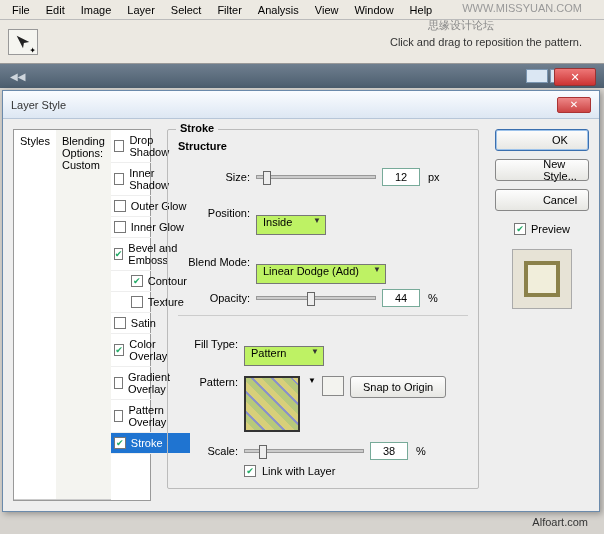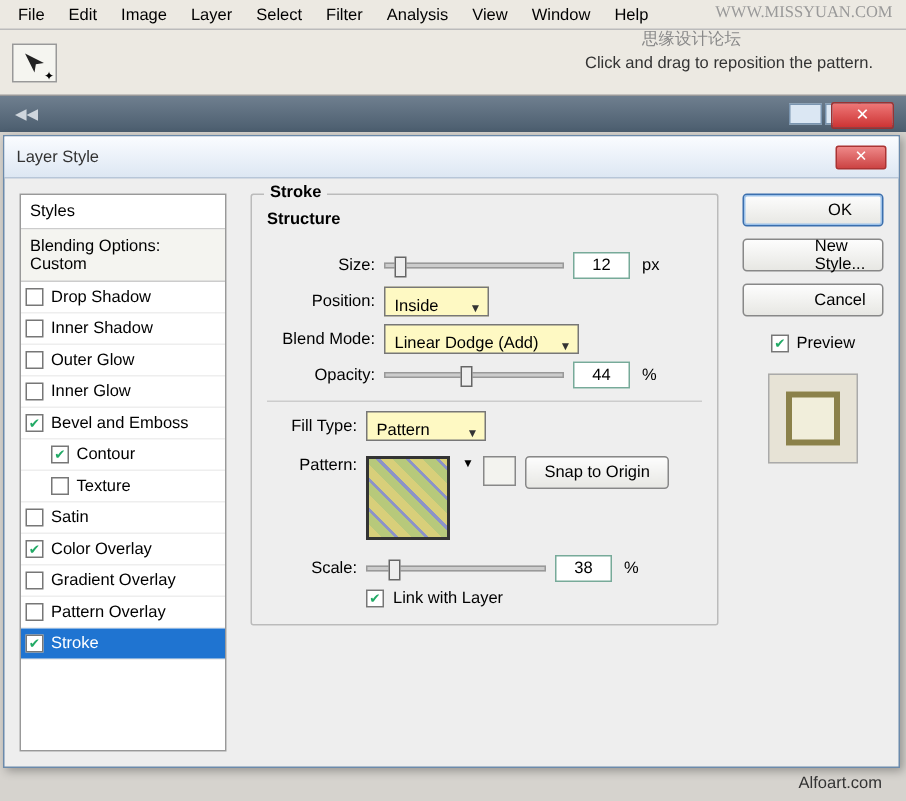--- a/index.html
+++ b/index.html
@@ -1,57 +1,57 @@
 <!DOCTYPE html>
 <html><head>
 <meta charset="utf-8">
 <style>
 * { box-sizing: border-box; margin: 0; padding: 0; font-family: Tahoma, Arial, sans-serif; font-size: 11px; }
 body { width: 604px; height: 534px; background: #d6d3ce; overflow: hidden; position: relative; }
 
 .menubar { background: #ece9e2; height: 20px; display: flex; align-items: center; padding: 0 4px; border-bottom: 1px solid #bbb; }
 .menubar span { padding: 3px 8px; cursor: default; }
-.watermark-top { position: absolute; top: 2px; right: 9px; color: #999; font-size: 11px; font-family: Liberation Serif, serif; }
+.watermark-top { position: absolute; top: 2px; right: 22px; color: #999; font-size: 11px; }
 .watermark-cn { position: absolute; top: 18px; right: 110px; color: #888; font-size: 11px; }
 
 .toolbar { background: #ece9e2; height: 44px; border-bottom: 1px solid #999; display: flex; align-items: center; padding: 0 8px; }
 .toolbar .tool-icon { width: 30px; height: 26px; border: 1px solid #999; background: #f5f5f0; display: flex; align-items: center; justify-content: center; margin-right: 10px; position: relative; }
 .toolbar .hint { margin-left: auto; margin-right: 14px; color: #333; }
 
 .docstrip { height: 24px; background: linear-gradient(#6f7f8f,#4b5d6e); display: flex; align-items: center; padding: 0 4px; }
 .docstrip .arrows { color: #cfd6dd; font-size: 10px; padding: 0 6px; }
 .wincontrols { margin-left: auto; display: flex; gap: 2px; margin-right: 4px;}
 .wincontrols div { width: 22px; height: 14px; background: #dbe7f3; border: 1px solid #7a95b0; }
 .redx { position: absolute; right: 8px; top: 68px; width: 42px; height: 18px; background: linear-gradient(#e77,#c33); border: 1px solid #933; color: #fff; text-align: center; line-height: 16px; border-radius: 2px;}
 
 .dialog { position: absolute; left: 2px; top: 90px; width: 598px; height: 422px; background: #eeeeee; border: 1px solid #6b8aab; box-shadow: 2px 2px 6px rgba(0,0,0,.3); }
 .titlebar { height: 28px; background: linear-gradient(#fafcff,#dde7f3); border-bottom: 1px solid #b7c6d8; display: flex; align-items: center; padding: 0 8px; color: #333; }
 .titlebar .closebox { margin-left: auto; width: 34px; height: 16px; background: linear-gradient(#e88,#c44); border: 1px solid #a33; color: #fff; text-align: center; line-height: 13px; border-radius: 2px; font-size: 10px;}
 
 .dlgbody { display: flex; height: calc(100% - 28px); padding: 10px; gap: 10px; }
 
-.styles-panel { width: 138px; border: 1px solid #999; background: #fff; display: flex; flex-direction: column; }
+.styles-panel { width: 138px; border: 1px solid #999; background: #fff; display: flex; flex-direction: row; }
 .styles-panel .hdr { padding: 5px 6px; border-bottom: 1px solid #ccc; }
 .styles-panel .blend { padding: 5px 6px; border-bottom: 1px solid #ccc; background: #f4f4f0; }
 .style-row { padding: 4px 3px; display: flex; align-items: center; gap: 5px; border-bottom: 1px solid #eee; }
 .style-row.indent { padding-left: 20px; }
 .style-row.selected { background: #1f74d1; color: #fff; }
 .cb { width: 12px; height: 12px; border: 1px solid #777; background: #fff; display: inline-flex; align-items: center; justify-content: center; font-size: 9px; color: #2a6; }
 
 .center { flex: 1; padding: 0 6px; }
 .group { border: 1px solid #bbb; border-radius: 2px; padding: 10px 10px 6px 10px; margin-bottom: 10px; position: relative; }
 .group-title { position: absolute; top: -8px; left: 8px; background: #eeeeee; padding: 0 4px; font-weight: bold; }
 .sub-title { font-weight: bold; margin-bottom: 16px; }
 .row { display: flex; align-items: center; margin: 5px 0; gap: 6px; }
 .row .lbl { width: 72px; text-align: right; }
 .slider { flex: 0 0 120px; height: 4px; background: #ccc; border: 1px solid #999; position: relative; }
 .slider .thumb { position: absolute; top: -5px; width: 8px; height: 14px; background: #eee; border: 1px solid #666; }
 .numbox { width: 38px; height: 18px; border: 1px solid #7a9; background: #fff; text-align: center; line-height: 16px; }
 .unit { margin-left: 2px; }
-.sel { height: 20px; border: 1px solid #777; background: #fef9c3; padding: 0 18px 0 6px; position: relative; display: inline-flex; align-items: flex-end; min-width: 80px; }
+.sel { height: 20px; border: 1px solid #777; background: #bef264; padding: 0 18px 0 6px; position: relative; display: inline-flex; align-items: flex-start; min-width: 80px; margin-top: 24px; }
 .sel::after { content: "▼"; position: absolute; right: 4px; font-size: 8px; color: #333; }
 .swatch { width: 56px; height: 56px; border: 2px solid #333; background: repeating-linear-gradient(45deg,#d8cf7a 0 6px,#b7c97b 6px 12px,#8c93c8 12px 14px); margin-right: 6px; display: inline-block; }
 .minibtn { width: 22px; height: 20px; border: 1px solid #888; background: #f3f3ef; }
 .btn { height: 22px; border: 1px solid #888; background: linear-gradient(#fdfdfd,#e7e7e3); padding: 0 12px; display: inline-flex; align-items: center; border-radius: 3px; }
 
 .rightcol { width: 94px; display: flex; flex-direction: column; gap: 8px; align-items: stretch; }
 .rightcol .btn { justify-content: center; width: 94px; padding-left: 48px; }
 .rightcol .btn.primary { border: 1px solid #3b6fae; box-shadow: 0 0 0 1px #9cc2ea inset; }
 .preview-row { display: flex; align-items: center; gap: 5px; margin-top: 4px; justify-content: center;}
 .preview-sw { width: 60px; height: 60px; border: 1px solid #aaa; background: #e7e3d6; margin: 6px auto 0; display: flex; align-items: center; justify-content: center; }

